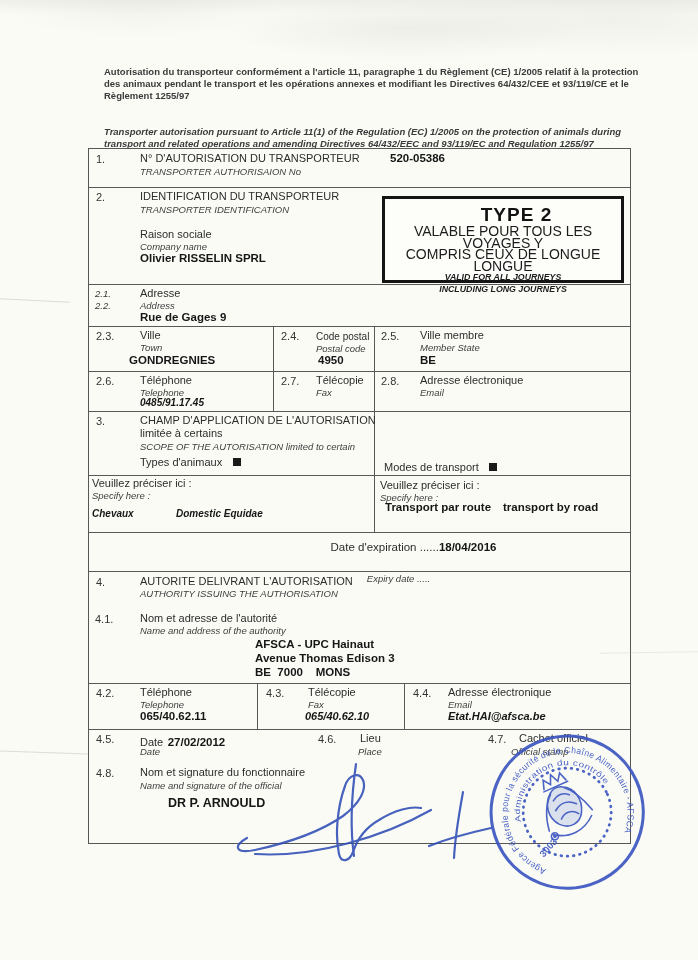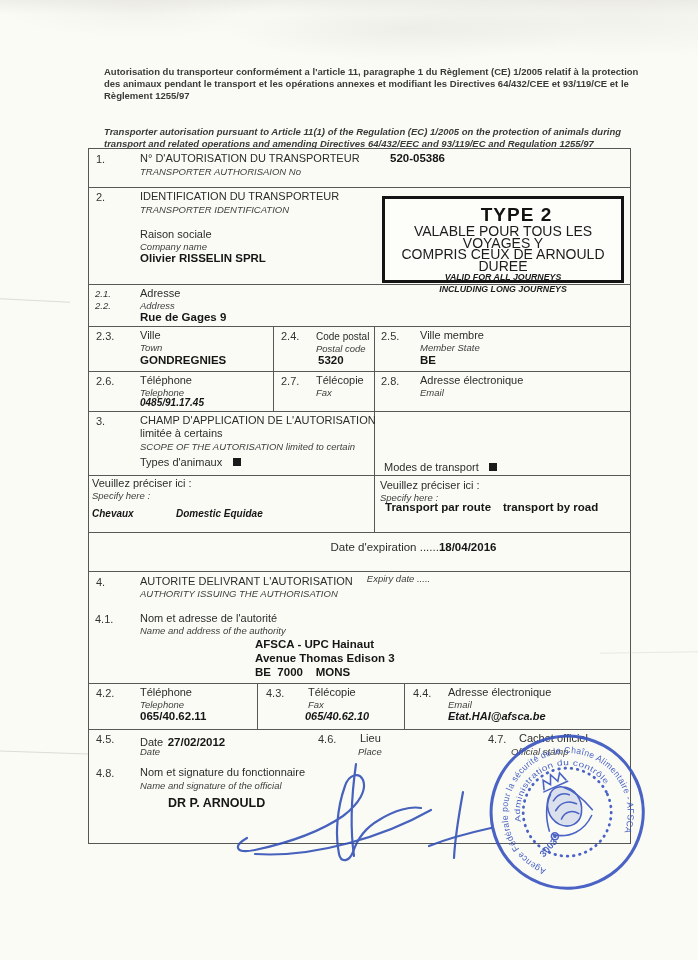--- a/index.html
+++ b/index.html
@@ -73,40 +73,40 @@
 <div class="abs num" style="left:96px;top:191px">2.</div>
 <div class="abs lbl" style="left:140px;top:190px">IDENTIFICATION DU TRANSPORTEUR</div>
 <div class="abs en" style="left:140px;top:204px">TRANSPORTER IDENTIFICATION</div>
 <div class="abs lbl" style="left:140px;top:228px">Raison sociale</div>
 <div class="abs en" style="left:140px;top:241px">Company name</div>
 <div class="abs val" style="left:140px;top:252px">Olivier RISSELIN SPRL</div>
 
 <div class="typebox">
   <div class="t">TYPE 2</div>
   <div class="s">VALABLE POUR TOUS LES VOYAGES Y</div>
-  <div class="s">COMPRIS CEUX DE ARNOULD DUREE</div>
+  <div class="s">COMPRIS CEUX DE LONGUE LONGUE</div>
   <div class="si">VALID FOR ALL JOURNEYS</div>
   <div class="si">INCLUDING LONG JOURNEYS</div>
 </div>
 
 <div class="abs numi" style="left:95px;top:288px">2.1.</div>
 <div class="abs numi" style="left:95px;top:300px">2.2.</div>
 <div class="abs lbl" style="left:140px;top:287px">Adresse</div>
 <div class="abs en" style="left:140px;top:300px">Address</div>
 <div class="abs val" style="left:140px;top:311px">Rue de Gages 9</div>
 
 <div class="abs num" style="left:96px;top:330px">2.3.</div>
 <div class="abs lbl" style="left:140px;top:329px">Ville</div>
 <div class="abs en" style="left:140px;top:342px">Town</div>
-<div class="abs val" style="left:140px;top:354px">GONDREGNIES</div>
+<div class="abs val" style="left:129px;top:354px">GONDREGNIES</div>
 
 <div class="abs num" style="left:281px;top:330px">2.4.</div>
 <div class="abs lbls" style="left:316px;top:331px">Code postal</div>
 <div class="abs en" style="left:316px;top:343px">Postal code</div>
-<div class="abs val" style="left:318px;top:354px">5320</div>
+<div class="abs val" style="left:318px;top:354px">4950</div>
 
 <div class="abs num" style="left:381px;top:330px">2.5.</div>
 <div class="abs lbl" style="left:420px;top:329px">Ville membre</div>
 <div class="abs en" style="left:420px;top:342px">Member State</div>
 <div class="abs val" style="left:420px;top:354px">BE</div>
 
 <div class="abs num" style="left:96px;top:375px">2.6.</div>
 <div class="abs lbl" style="left:140px;top:374px">Téléphone</div>
 <div class="abs en" style="left:140px;top:387px">Telephone</div>
 <div class="abs vali" style="left:140px;top:397px">0485/91.17.45</div>

